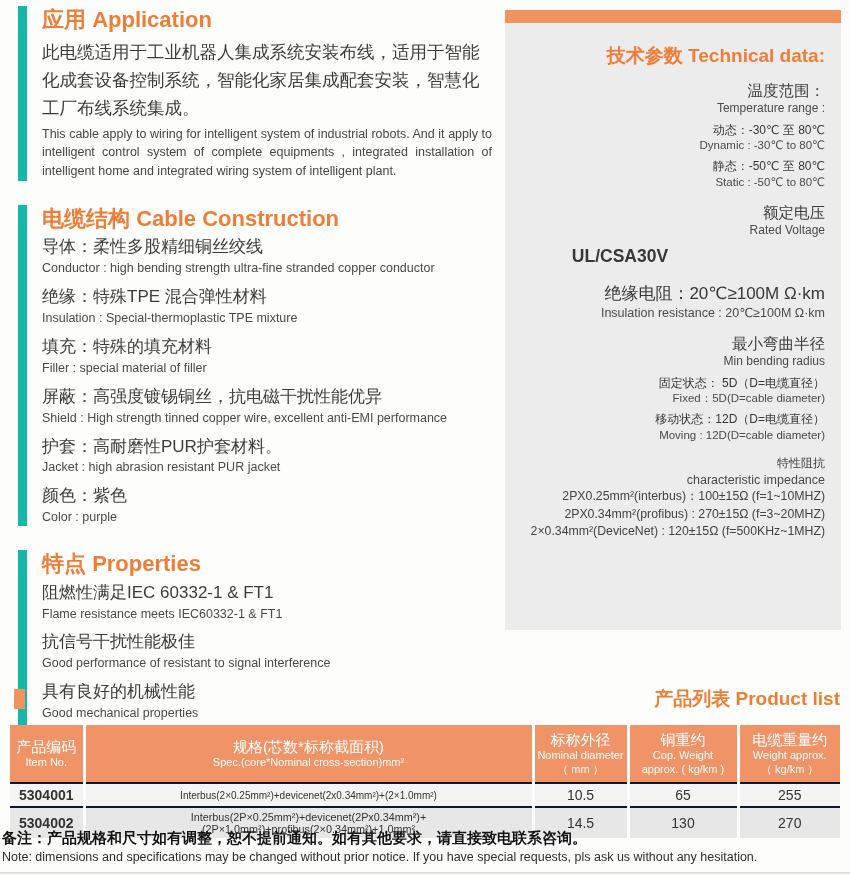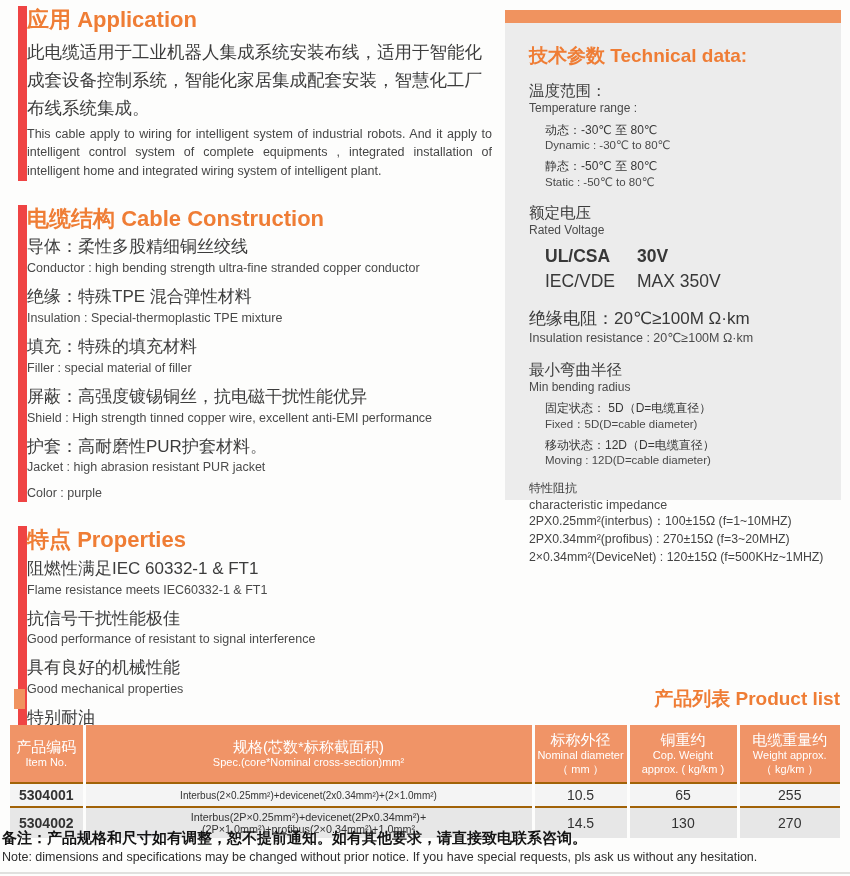--- a/index.html
+++ b/index.html
@@ -8,30 +8,30 @@
     background:#ffffff;
     font-family:"Liberation Sans","DejaVu Sans",sans-serif;
     color:#3e3e3e;
     position:relative;
     -webkit-font-smoothing:antialiased;
   }
   .page{position:relative;width:850px;height:876px;background:#fdfdfc;overflow:hidden;}
 
   
   .left-col{position:absolute;left:18px;top:6px;width:474px;}
-  .section{border-left:9px solid #ef4444;margin-bottom:24px;}
+  .section{border-left:9px solid #14b8a6;padding-left:15px;margin-bottom:24px;}
   .section-title{font-size:22px;font-weight:bold;color:#ef7d35;line-height:1.25;margin-bottom:4px;}
   .zh-body{font-size:17.5px;color:#3c3c3c;line-height:1.62;}
   .en-body{font-size:12.5px;color:#464646;line-height:1.5;text-align:justify;margin-top:2px;}
   .item{margin-bottom:9px;}
   .item .zh{display:block;font-size:17px;color:#3c3c3c;line-height:1.35;}
   .item .en{display:block;font-size:12.5px;color:#4a4a4a;line-height:1.35;margin-top:1px;}
 
   
-  .tech-panel{position:absolute;left:505px;top:10px;width:336px;height:490px;background:#ececec;}
+  .tech-panel{position:absolute;left:505px;top:10px;width:336px;height:620px;background:#ececec;text-align:right;}
   .tech-topbar{height:13px;background:#f0935f;}
   .tech-body{padding:20px 16px 0 24px;}
   .tech-title{font-size:19px;font-weight:bold;color:#ef7d35;margin-bottom:12px;}
   .tblock{margin-bottom:13px;}
   .tlabel-zh{font-size:15.5px;color:#3c3c3c;line-height:1.3;}
   .tlabel-en{font-size:12px;color:#4a4a4a;line-height:1.3;}
   .tsub{margin-left:16px;margin-top:6px;}
   .tsub .big-zh{font-size:12px;color:#383838;line-height:1.3;}
   .tsub .small-en{font-size:11.5px;color:#4a4a4a;line-height:1.3;}
   .volt-row{display:flex;margin-left:16px;font-size:17.5px;color:#383838;line-height:1.45;}
@@ -46,21 +46,21 @@
   table.plist{border-collapse:collapse;table-layout:fixed;width:830px;margin-top:13px;}
   table.plist th{
     background:#f09467;color:#ffffff;font-weight:normal;
     border-right:3px solid #fdfdfc;vertical-align:middle;
     padding:6px 2px;height:45px;
   }
   table.plist th:last-child{border-right:none;}
   .th-zh{display:block;font-size:15px;line-height:1.2;}
   .th-en{display:block;font-size:11px;line-height:1.2;}
   table.plist td{
-    text-align:center;border-right:3px solid #fdfdfc;border-top:2px solid #a16207;
+    text-align:center;border-right:3px solid #fdfdfc;border-top:2px solid #0f172a;
     padding:3px 2px;color:#333;font-size:14px;height:16px;
   }
   table.plist td:last-child{border-right:none;}
   tr.row-a td{background:#f4f4f4;}
   tr.row-b td{background:#e7e7e7;}
   td.item-no{font-weight:bold;font-size:14px;}
   tr.row-a td.spec{font-size:10px;}
   tr.row-b td.spec{font-size:10.8px;}
 
   .note{position:absolute;left:2px;top:827px;width:834px;}
@@ -103,20 +103,21 @@
       </div>
       <div class="item">
         <span class="zh">屏蔽：高强度镀锡铜丝，抗电磁干扰性能优异</span>
         <span class="en">Shield : High strength tinned copper wire,  excellent anti-EMI performance</span>
       </div>
       <div class="item">
         <span class="zh">护套：高耐磨性PUR护套材料。</span>
         <span class="en">Jacket :  high abrasion resistant PUR jacket</span>
       </div>
       <div class="item">
+        <span class="zh">颜色：紫色</span>
         <span class="en">Color : purple</span>
       </div>
     </div>
 
     <div class="section">
       <div class="section-title">
         <span>特点</span>
         <span>Properties</span>
       </div>
       <div class="item">
@@ -162,24 +163,20 @@
           <div class="small-en">Static : -50℃ to 80℃</div>
         </div>
       </div>
 
       <div class="tblock">
         <div class="tlabel-zh">额定电压</div>
         <div class="tlabel-en">Rated Voltage</div>
         <div class="volt-row" style="margin-top:5px;font-weight:bold;">
           <span class="v-label">UL/CSA</span>
           <span>30V</span>
-        </div>
-        <div class="volt-row">
-          <span class="v-label">IEC/VDE</span>
-          <span>MAX 350V</span>
         </div>
       </div>
 
       <div class="tblock">
         <div class="big-zh" style="font-size:17px;color:#383838;">绝缘电阻：20℃≥100M Ω·km</div>
         <div class="tlabel-en" style="font-size:12.5px;">Insulation resistance : 20℃≥100M Ω·km</div>
       </div>
 
       <div class="tblock">
         <div class="tlabel-zh">最小弯曲半径</div>

